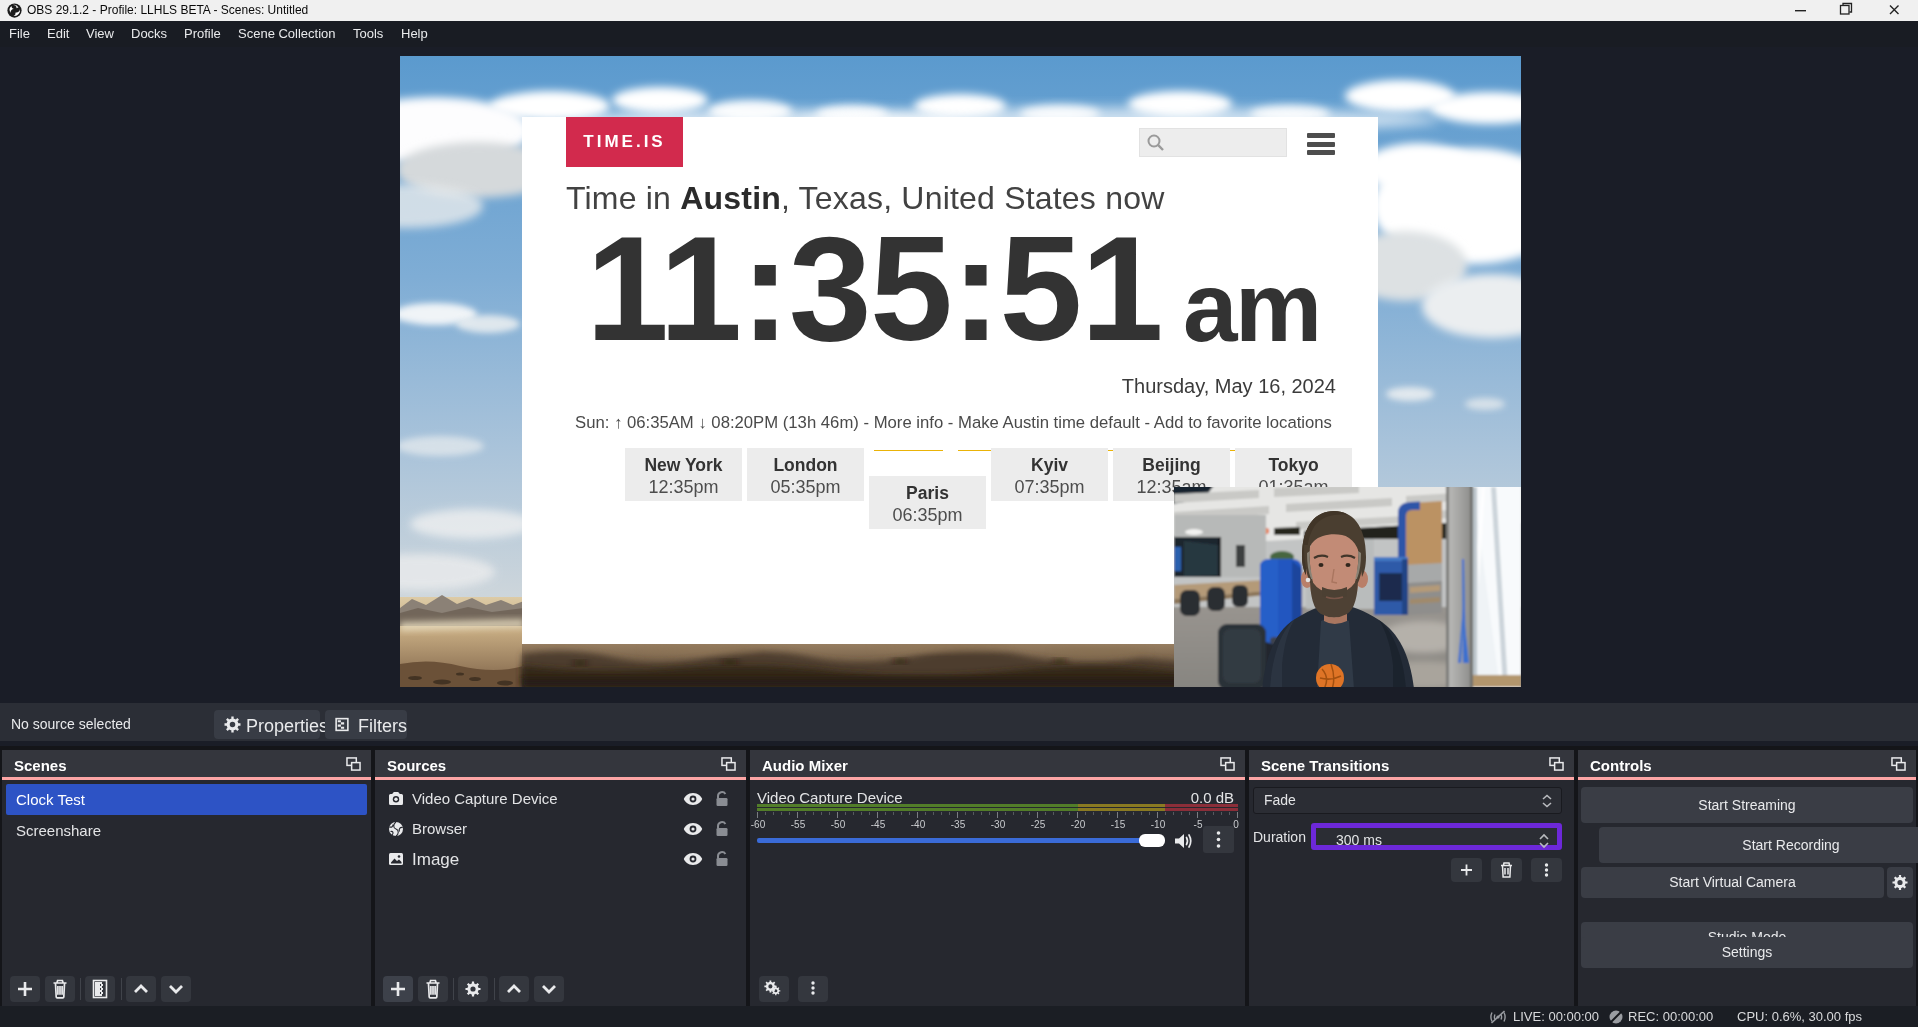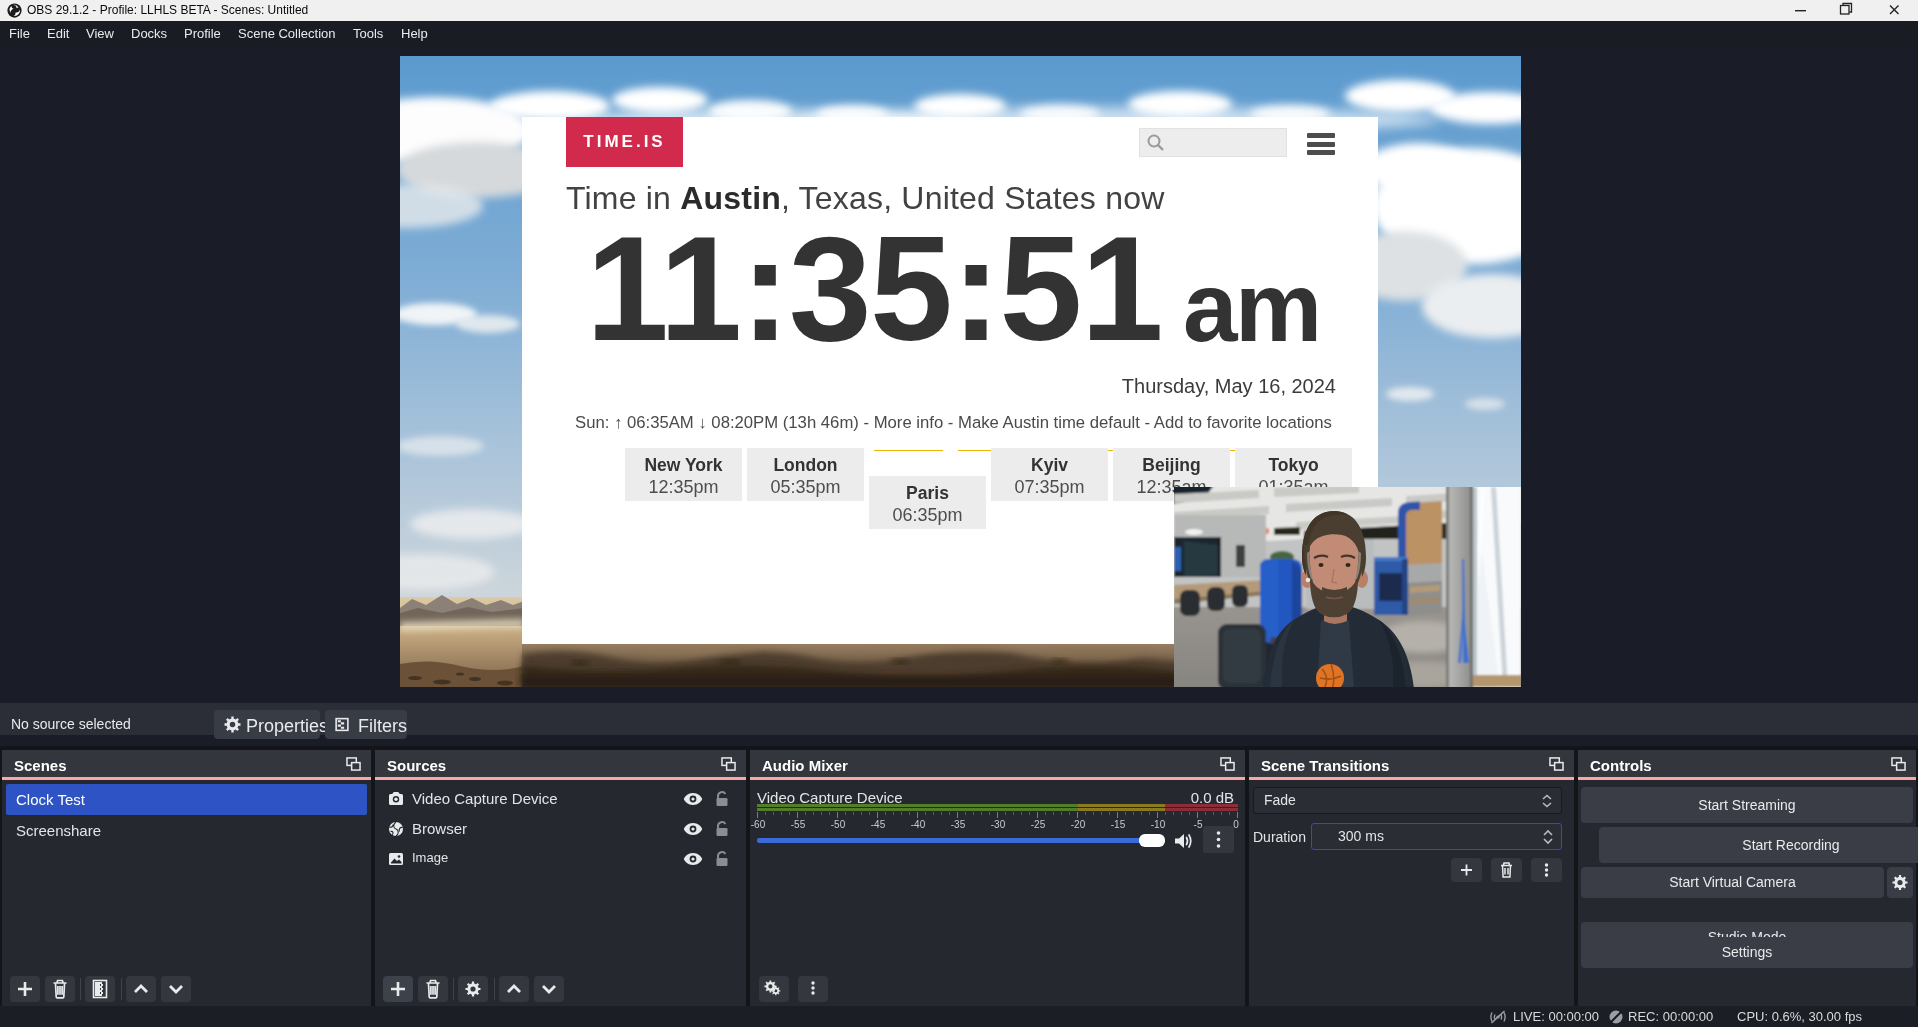--- a/index.html
+++ b/index.html
@@ -29,21 +29,21 @@
 #datetxt { position:absolute; right:42px; top:258px; font-size:20px; color:#3b3b3b; }
 #sunline { position:absolute; left:53px; top:296px; font-size:16.7px; color:#4a4a4a; white-space:nowrap; }
 #sunline .lk { border-bottom:1px solid #eab308; padding-bottom:18px; }
 #cities { position:absolute; left:103px; top:331px; }
 .cbox { position:absolute; top:0; width:117px; height:53px; background:#ececec; text-align:center; color:#333; }
 .cbox .cn { font-size:17.5px; font-weight:bold; margin-top:7px; }
 .cbox .ct { font-size:18px; color:#4d4d4d; margin-top:1px; }
 
 #webcam { position:absolute; left:774px; top:431px; width:347px; height:200px; overflow:hidden; background:#9a9a9a; }
 
-#srcbar { position:absolute; left:0; top:703px; width:1918px; height:32px; background:#2b2e36; color:#e9eaec; font-size:14px; }
+#srcbar { position:absolute; left:0; top:703px; width:1918px; height:38px; background:#2b2e36; color:#e9eaec; font-size:14px; }
 #srcbar .nosrc { position:absolute; left:11px; top:13px; }
 .tbtn { position:absolute; top:7px; height:29px; background:#383c45; border-radius:4px; color:#e9eaec; font-size:18px; }
 
 #docks { position:absolute; left:0; top:746px; width:1918px; height:260px; background:#141519; }
 .panel { position:absolute; top:4px; height:256px; background:#26282f; }
 .phead { position:absolute; left:0; top:0; width:100%; height:30px; background:#34363d; border-bottom:3px solid #fca5a5; }
 .phead .pt { position:absolute; left:12px; top:7px; font-weight:bold; font-size:15px; color:#fff; }
 .popout { position:absolute; right:10px; top:7px; width:15px; height:14px; }
 .fbtn { position:absolute; width:30px; height:26px; background:#34373e; border-radius:4px; top:226px; }
 .cbtn { background:#3a3d45; border-radius:4px; color:#e9eaec; font-size:14px; text-align:center; }
@@ -448,21 +448,21 @@
           <path d="M3 7 V5 A4 4 0 0 1 10.4 3" fill="none" stroke="#8a8d93" stroke-width="2"></path>
           <rect x="1.5" y="7" width="11" height="8" rx="1.2" fill="#8a8d93"></rect>
         </svg>
     </div>
     <div class="srow" style="position:absolute;left:0;top:94px;width:371px;height:30px;">
       <svg width="16" height="16" viewBox="0 0 16 16" style="position:absolute;left:13px;top:7px;">
           <rect x="1" y="2" width="14" height="12" rx="1.5" fill="#e9eaec"></rect>
           <path d="M3 11.5 L6.5 7.5 L9 10 L11 8.5 L13.5 11 V12.5 H3 Z" fill="#26282f"></path>
           <circle cx="11" cy="5.5" r="1.3" fill="#26282f"></circle>
         </svg>
-      <span style="position:absolute;left:37px;top:6px;font-size:13px;color:#e3e4e6;">Image</span>
+      <span style="position:absolute;left:37px;top:6px;font-size:17px;color:#e3e4e6;">Image</span>
       <svg width="20" height="14" viewBox="0 0 20 14" style="position:absolute;left:308px;top:8px;">
           <path d="M10 1 C5 1 1.8 4.5 0.8 7 C1.8 9.5 5 13 10 13 C15 13 18.2 9.5 19.2 7 C18.2 4.5 15 1 10 1 Z" fill="#e9eaec"></path>
           <circle cx="10" cy="7" r="3.4" fill="#26282f"></circle>
           <circle cx="10" cy="7" r="1.6" fill="#e9eaec"></circle>
         </svg>
       <svg width="14" height="16" viewBox="0 0 14 16" style="position:absolute;left:340px;top:7px;">
           <path d="M3 7 V5 A4 4 0 0 1 10.4 3" fill="none" stroke="#8a8d93" stroke-width="2"></path>
           <rect x="1.5" y="7" width="11" height="8" rx="1.2" fill="#8a8d93"></rect>
         </svg>
     </div>
@@ -619,21 +619,21 @@
           <rect x="6" y="6" width="9" height="8" fill="#34363d" stroke="#e9eaec" stroke-width="1.6"></rect>
         </svg>
     </div>
     <div style="position:absolute;left:4px;top:37px;width:309px;height:27px;background:#2b2d34;border:1px solid #191a1f;border-radius:3px;color:#e3e4e6;font-size:14px;line-height:25px;padding-left:10px;">Fade
       <svg width="12" height="16" viewBox="0 0 12 16" style="position:absolute;right:8px;top:5px;">
           <path d="M2 6 L6 2.5 L10 6" fill="none" stroke="#b9bbbf" stroke-width="1.6"></path>
           <path d="M2 10 L6 13.5 L10 10" fill="none" stroke="#b9bbbf" stroke-width="1.6"></path>
         </svg>
     </div>
     <span style="position:absolute;left:4px;top:79px;font-size:14px;color:#e3e4e6;">Duration</span>
-    <div style="position:absolute;left:62px;top:73px;width:251px;height:27px;background:#2b2d34;border:1px solid #6d28d9;border-radius:3px;color:#e3e4e6;font-size:14px;line-height:25px;padding-left:26px;">300 ms
+    <div style="position:absolute;left:62px;top:73px;width:251px;height:27px;background:#2b2d34;border:5px solid #6d28d9;border-radius:3px;color:#e3e4e6;font-size:14px;line-height:25px;padding-left:20px;">300 ms
       <svg width="12" height="18" viewBox="0 0 12 18" style="position:absolute;right:7px;top:4px;">
           <path d="M2 7 L6 3 L10 7" fill="none" stroke="#b9bbbf" stroke-width="1.6"></path>
           <path d="M2 11 L6 15 L10 11" fill="none" stroke="#b9bbbf" stroke-width="1.6"></path>
         </svg>
     </div>
     <div class="fbtn" style="left:202px;top:108px;width:31px;height:24px;"><svg width="31" height="24" viewBox="0 0 31 24">
           <path d="M15.5 6.5 V17.5 M10 12 H21" stroke="#e9eaec" stroke-width="1.8"></path>
         </svg></div>
     <div class="fbtn" style="left:242px;top:108px;width:31px;height:24px;"><svg width="31" height="24" viewBox="0 0 31 24">
           <path d="M10 7.5 H21 M12.5 7 L13 5 H18 L18.5 7 M11.5 7.5 L12.1 19 H18.9 L19.5 7.5 M14 10 V16.5 M17 10 V16.5" fill="none" stroke="#e9eaec" stroke-width="1.5"></path>

